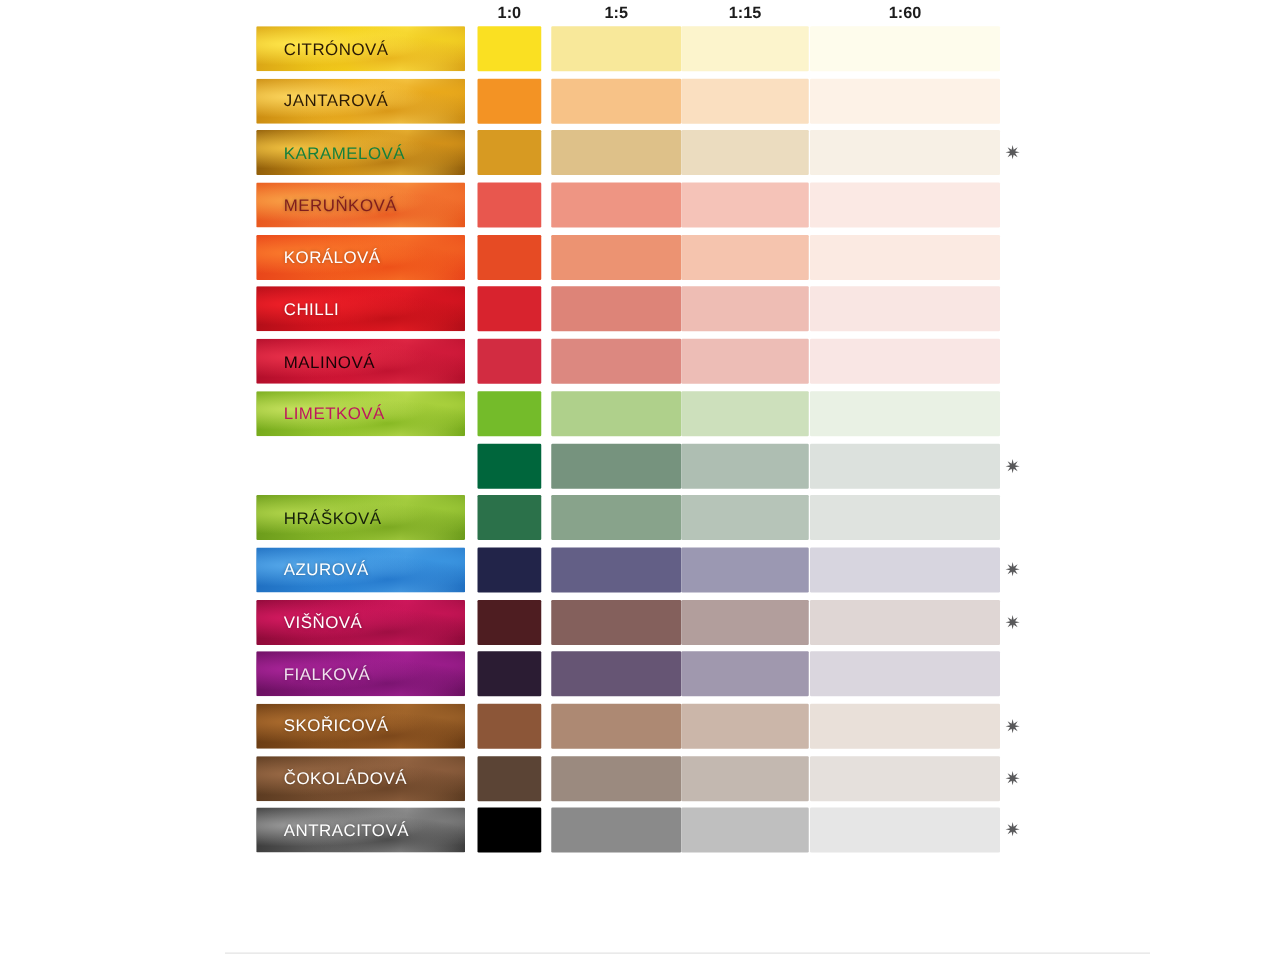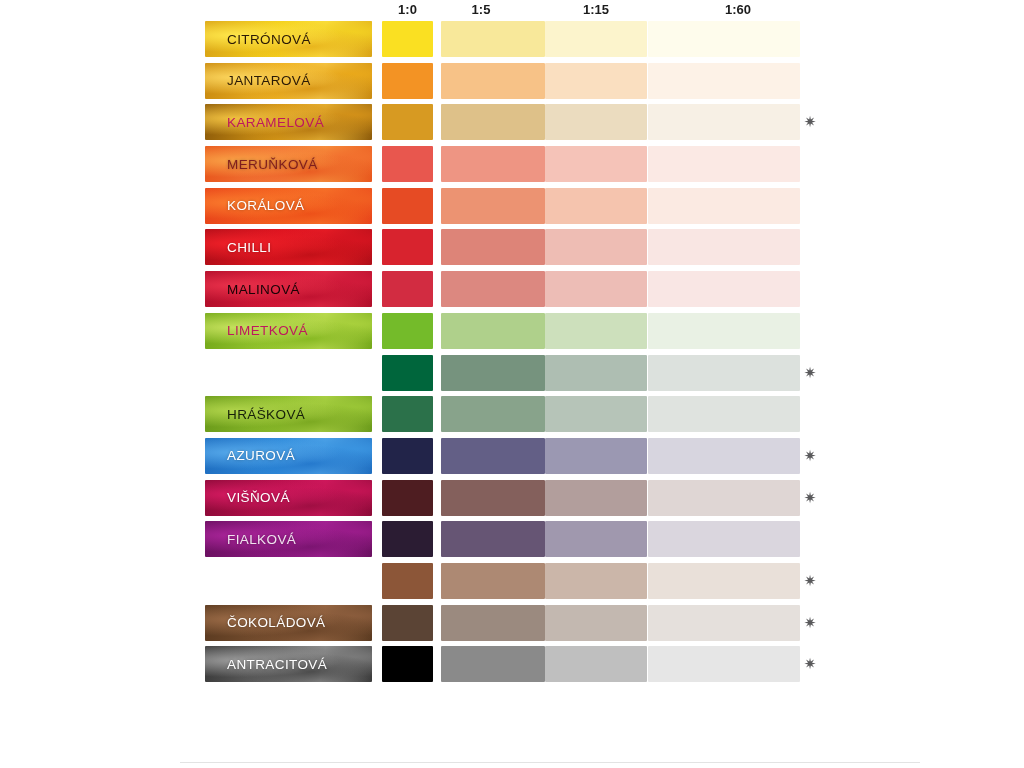--- a/index.html
+++ b/index.html
@@ -96,23 +96,23 @@
     background:#e3e3e3;
   }
 </style>
 </head>
 <body>
 
 <div class="sheet">
 
   <div class="header-row">
       <div class="hdr-label" style="left: 177px; width: 51px;">1:0</div>
-      <div class="hdr-label" style="left: 224px; width: 104px;">1:5</div>
+      <div class="hdr-label" style="left: 236px; width: 104px;">1:5</div>
       <div class="hdr-label" style="left: 340px; width: 102px;">1:15</div>
-      <div class="hdr-label" style="left: 457px; width: 152px;">1:60</div>
+      <div class="hdr-label" style="left: 443px; width: 152px;">1:60</div>
     </div>
 
   <div class="table">
       <div class="row">
         <div class="cell name-strip">
           <div class="photo" style="background: radial-gradient(at 18% 40%, rgb(255, 230, 74) 0%, rgba(0, 0, 0, 0) 55%), radial-gradient(at 62% 70%, rgb(232, 180, 28) 0%, rgba(0, 0, 0, 0) 50%), radial-gradient(at 88% 30%, rgb(242, 207, 34) 0%, rgba(0, 0, 0, 0) 55%), linear-gradient(100deg, rgb(217, 163, 22) 0%, rgb(245, 210, 26) 45%, rgb(255, 230, 74) 70%, rgb(217, 163, 22) 100%);"></div>
           <span class="name-text" style="color: rgb(43, 26, 5);">CITRÓNOVÁ</span>
         </div>
         <div class="cell sw sw-0" style="background: rgb(250, 224, 34);"></div>
         <div class="cell sw sw-1" style="background: rgb(248, 232, 154);"></div>
@@ -125,21 +125,21 @@
           <span class="name-text" style="color: rgb(43, 26, 5);">JANTAROVÁ</span>
         </div>
         <div class="cell sw sw-0" style="background: rgb(243, 147, 36);"></div>
         <div class="cell sw sw-1" style="background: rgb(247, 194, 135);"></div>
         <div class="cell sw sw-2" style="background: rgb(250, 223, 192);"></div>
         <div class="cell sw sw-3" style="background: rgb(253, 242, 231);"></div>
       </div>
       <div class="row">
         <div class="cell name-strip">
           <div class="photo" style="background: radial-gradient(at 18% 40%, rgb(240, 192, 64) 0%, rgba(0, 0, 0, 0) 55%), radial-gradient(at 62% 70%, rgb(184, 123, 18) 0%, rgba(0, 0, 0, 0) 50%), radial-gradient(at 88% 30%, rgb(210, 144, 24) 0%, rgba(0, 0, 0, 0) 55%), linear-gradient(100deg, rgb(140, 90, 9) 0%, rgb(216, 154, 23) 45%, rgb(240, 192, 64) 70%, rgb(140, 90, 9) 100%);"></div>
-          <span class="name-text" style="color: #be185d;">KARAMELOVÁ</span>
+          <span class="name-text" style="color: #15803d;">KARAMELOVÁ</span>
         </div>
         <div class="cell sw sw-0" style="background: rgb(215, 154, 34);"></div>
         <div class="cell sw sw-1" style="background: rgb(222, 193, 137);"></div>
         <div class="cell sw sw-2" style="background: rgb(235, 220, 191);"></div>
         <div class="cell sw sw-3" style="background: rgb(247, 240, 229);"></div>
         <div class="mark">✷</div>
       </div>
       <div class="row">
         <div class="cell name-strip">
           <div class="photo" style="background: radial-gradient(at 18% 40%, rgb(249, 160, 69) 0%, rgba(0, 0, 0, 0) 55%), radial-gradient(at 62% 70%, rgb(234, 92, 34) 0%, rgba(0, 0, 0, 0) 50%), radial-gradient(at 88% 30%, rgb(242, 112, 46) 0%, rgba(0, 0, 0, 0) 55%), linear-gradient(100deg, rgb(232, 86, 28) 0%, rgb(244, 121, 58) 45%, rgb(249, 160, 69) 70%, rgb(232, 86, 28) 100%);"></div>
@@ -233,20 +233,24 @@
         <div class="cell name-strip">
           <div class="photo" style="background: radial-gradient(at 18% 40%, rgb(168, 36, 152) 0%, rgba(0, 0, 0, 0) 55%), radial-gradient(at 62% 70%, rgb(122, 20, 112) 0%, rgba(0, 0, 0, 0) 50%), radial-gradient(at 88% 30%, rgb(154, 28, 138) 0%, rgba(0, 0, 0, 0) 55%), linear-gradient(100deg, rgb(106, 16, 96) 0%, rgb(140, 24, 128) 45%, rgb(168, 36, 152) 70%, rgb(106, 16, 96) 100%);"></div>
           <span class="name-text" style="color: rgb(240, 226, 238); text-shadow: rgba(0, 0, 0, 0.35) 0px 0px 3px;">FIALKOVÁ</span>
         </div>
         <div class="cell sw sw-0" style="background: rgb(43, 28, 51);"></div>
         <div class="cell sw sw-1" style="background: rgb(102, 85, 116);"></div>
         <div class="cell sw sw-2" style="background: rgb(160, 152, 174);"></div>
         <div class="cell sw sw-3" style="background: rgb(218, 214, 222);"></div>
       </div>
       <div class="row">
+        <div class="cell name-strip">
+          <div class="photo" style="background: radial-gradient(at 18% 40%, rgb(172, 108, 46) 0%, rgba(0, 0, 0, 0) 55%), radial-gradient(at 62% 70%, rgb(122, 70, 26) 0%, rgba(0, 0, 0, 0) 50%), radial-gradient(at 88% 30%, rgb(154, 96, 40) 0%, rgba(0, 0, 0, 0) 55%), linear-gradient(100deg, rgb(106, 60, 20) 0%, rgb(140, 84, 32) 45%, rgb(172, 108, 46) 70%, rgb(106, 60, 20) 100%);"></div>
+          <span class="name-text" style="color: rgb(255, 255, 255); text-shadow: rgba(0, 0, 0, 0.35) 0px 0px 3px;">SKOŘICOVÁ</span>
+        </div>
         <div class="cell sw sw-0" style="background: rgb(140, 86, 56);"></div>
         <div class="cell sw sw-1" style="background: rgb(173, 137, 115);"></div>
         <div class="cell sw sw-2" style="background: rgb(203, 182, 169);"></div>
         <div class="cell sw sw-3" style="background: rgb(233, 224, 217);"></div>
         <div class="mark">✷</div>
       </div>
       <div class="row">
         <div class="cell name-strip">
           <div class="photo" style="background: radial-gradient(at 18% 40%, rgb(154, 106, 70) 0%, rgba(0, 0, 0, 0) 55%), radial-gradient(at 62% 70%, rgb(106, 68, 40) 0%, rgba(0, 0, 0, 0) 50%), radial-gradient(at 88% 30%, rgb(138, 92, 60) 0%, rgba(0, 0, 0, 0) 55%), linear-gradient(100deg, rgb(90, 58, 32) 0%, rgb(124, 82, 50) 45%, rgb(154, 106, 70) 70%, rgb(90, 58, 32) 100%);"></div>
           <span class="name-text" style="color: rgb(255, 255, 255); text-shadow: rgba(0, 0, 0, 0.35) 0px 0px 3px;">ČOKOLÁDOVÁ</span>

